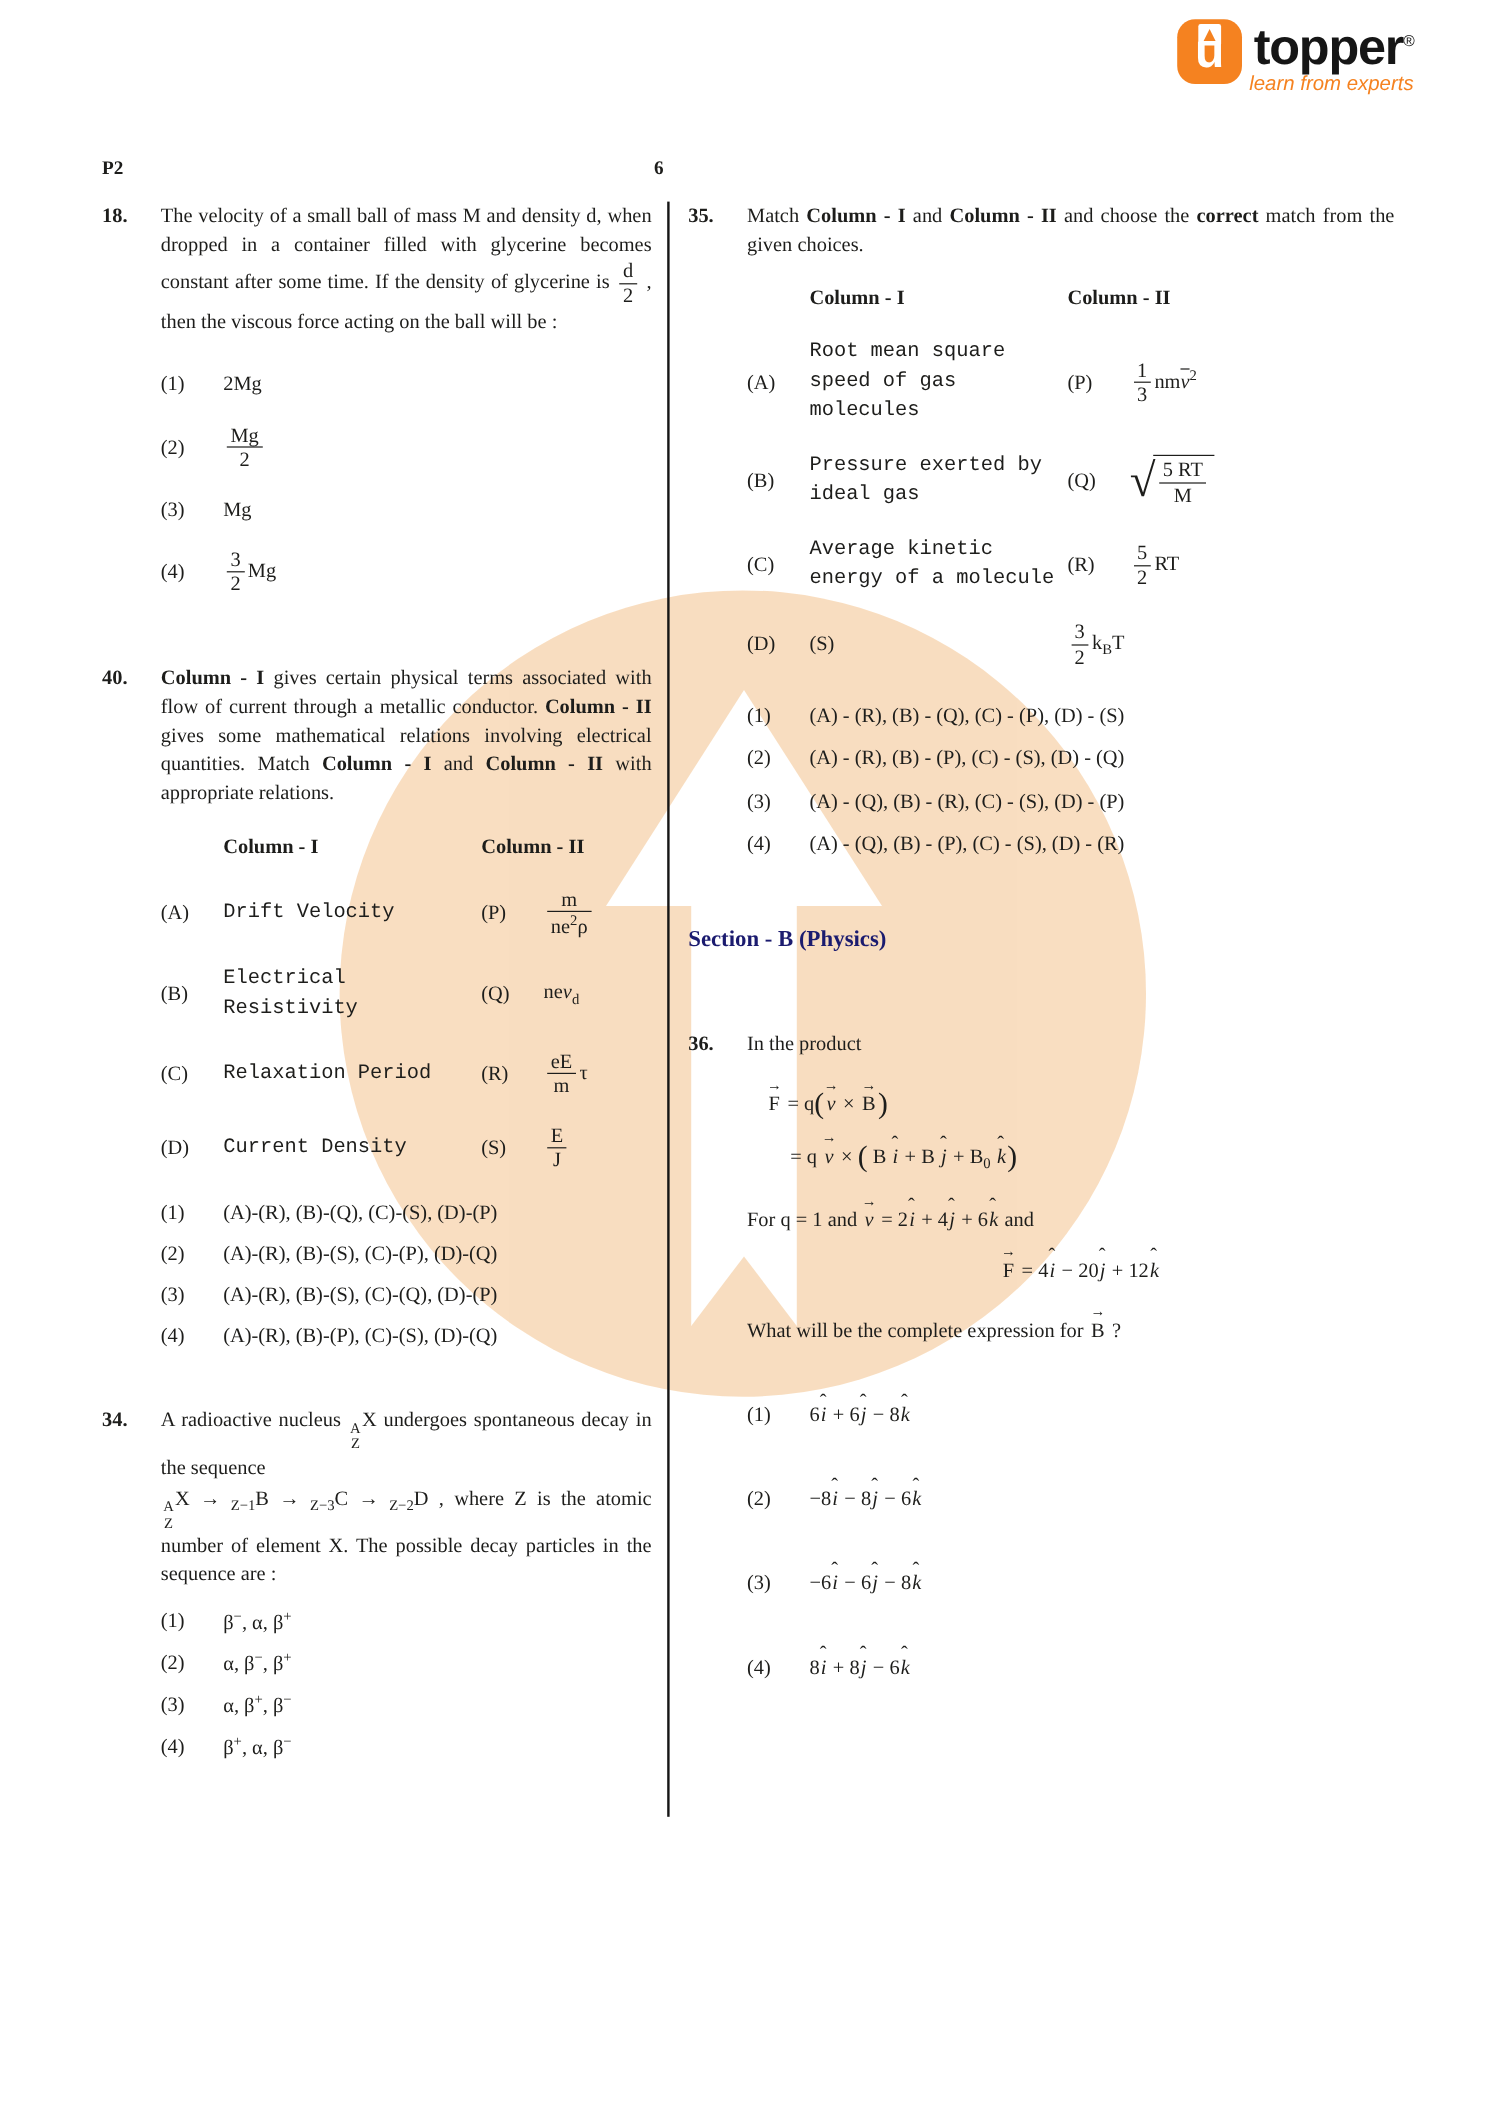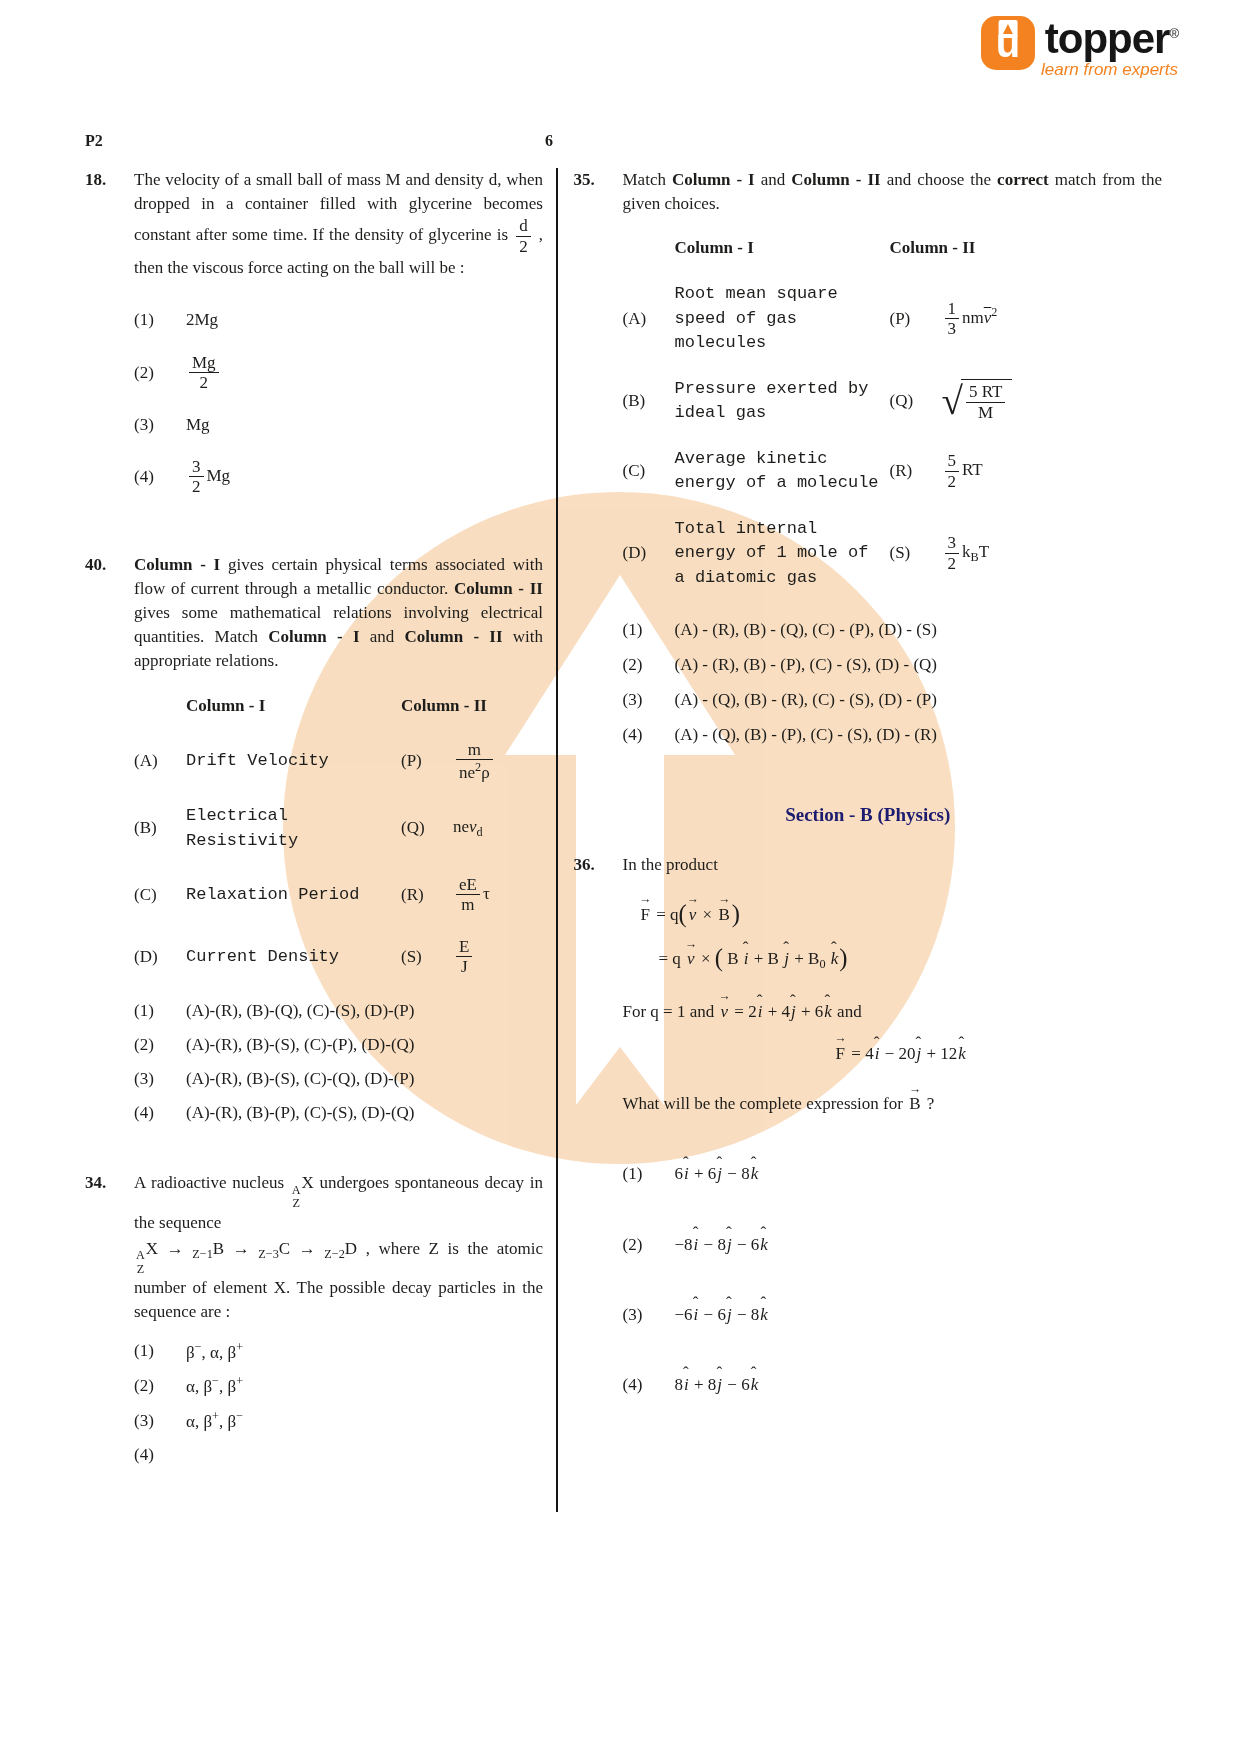--- a/index.html
+++ b/index.html
@@ -69,21 +69,21 @@
 
   
   .match{margin-top:20px;}
   .match-head{display:grid;grid-template-columns:52px 215px 52px 1fr;font-weight:bold;margin-bottom:8px;}
   .match-head .h1{grid-column:2;}
   .match-head .h2{grid-column:3 / span 2;}
   .match-row{display:grid;grid-template-columns:52px 215px 52px 1fr;align-items:center;margin:22px 0;}
   .match-term{padding-right:8px;font-family:Liberation Mono, monospace;}
 
   
-  .section-heading{font-weight:bold;font-size:19px;text-align:center;color:#1b1b6f;margin:44px 0 24px;}
+  .section-heading{font-weight:bold;font-size:19px;text-align:left;color:#1b1b6f;margin:44px 0 61px;}
 
   
   .eqline{margin:26px 0 0 16px;}
   .eqline.second{margin:20px 0 0 36px;}
   .eqline.center{text-align:center;margin-top:18px;}
   .eqline.plain{margin-left:0;margin-top:26px;}
 
   
   frac{display:inline-block;vertical-align:middle;text-align:center;line-height:1.15;margin:0 3px;}
   fn{display:block;padding:0 3px;}
@@ -234,20 +234,21 @@
               <div class="opt">
                 <span>(2)</span>
                 <span>α, β<sup>−</sup>, β<sup>+</sup></span>
               </div>
               <div class="opt">
                 <span>(3)</span>
                 <span>α, β<sup>+</sup>, β<sup>−</sup></span>
               </div>
               <div class="opt">
                 <span>(4)</span>
+                <span>β<sup>+</sup>, α, β<sup>−</sup></span>
               </div>
             </div>
           </div>
         </div>
 
       </section>
 
       <div class="divider"></div>
 
       <section class="col-right">
@@ -277,21 +278,20 @@
                     </sq></span>
               </div>
               <div class="match-row">
                 <span>(C)</span>
                 <span class="match-term">Average kinetic energy of a molecule</span>
                 <span>(R)</span>
                 <span><frac><fn>5</fn><fd>2</fd></frac>RT</span>
               </div>
               <div class="match-row">
                 <span>(D)</span>
-                <span class="match-term">Total internal energy of 1 mole of a diatomic gas</span>
                 <span>(S)</span>
                 <span><frac><fn>3</fn><fd>2</fd></frac>k<sub>B</sub>T</span>
               </div>
             </div>
             <div class="opts35">
               <div class="opt">
                 <span>(1)</span>
                 <span>(A) - (R), (B) - (Q), (C) - (P), (D) - (S)</span>
               </div>
               <div class="opt">

